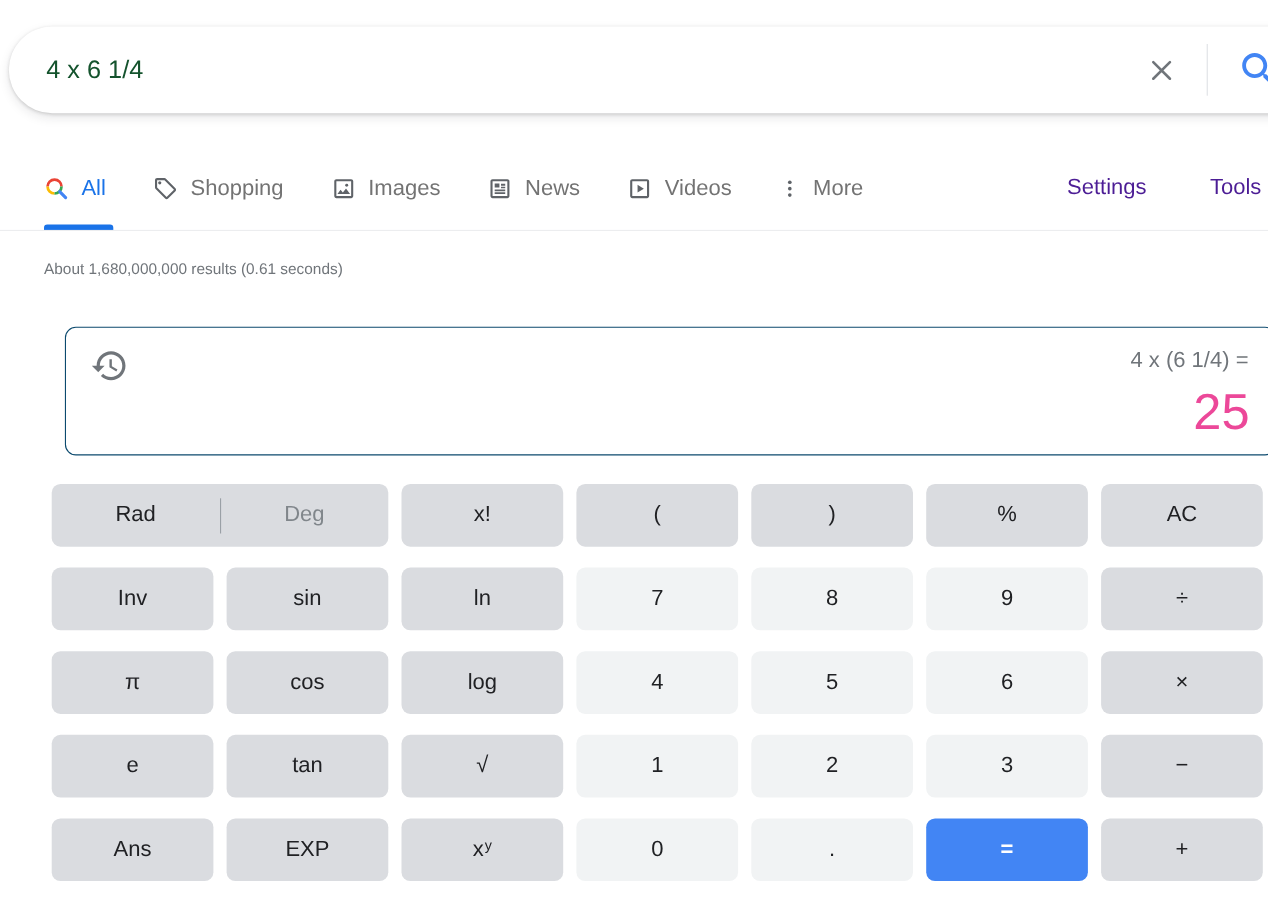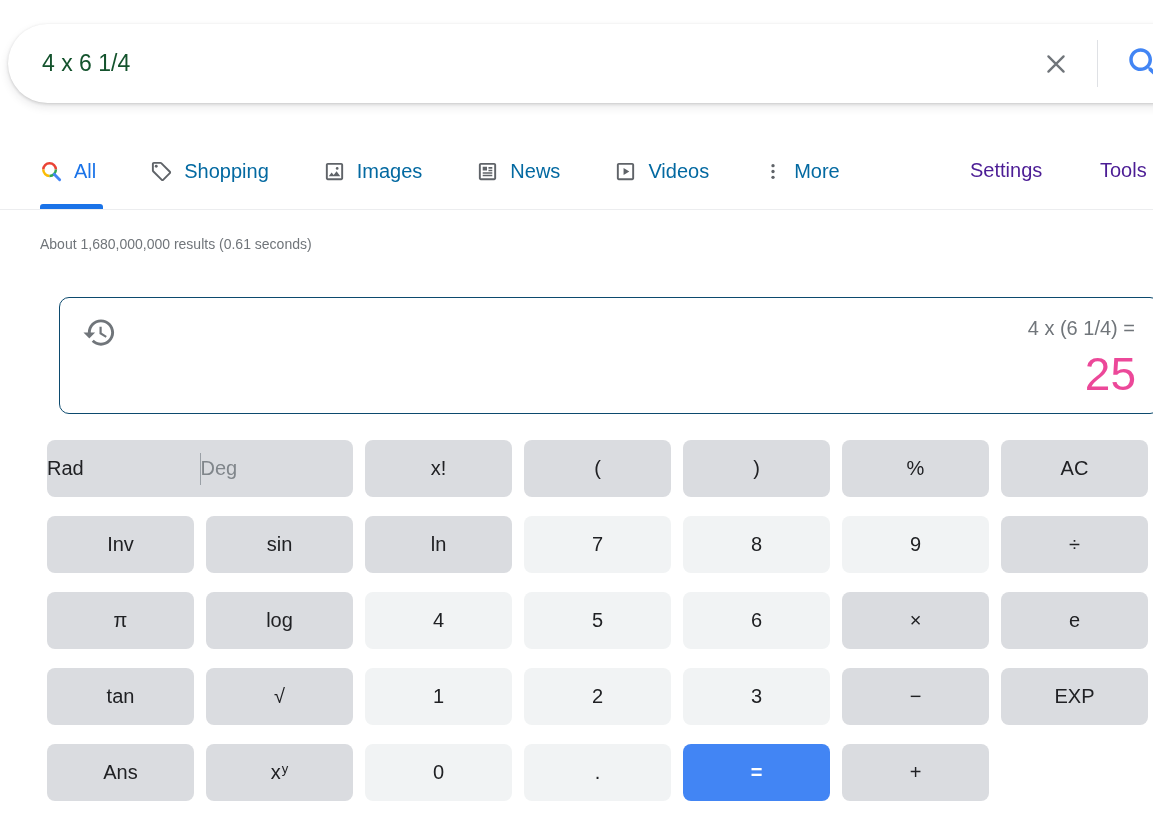--- a/index.html
+++ b/index.html
@@ -41,25 +41,25 @@
   }
   .sb-search {
     position: absolute; left: 1116px; top: 19px;
     width: 42px; height: 42px; cursor: pointer;
   }
 
   
   .tabs {
     position: absolute; left: 40px; top: 150px;
     height: 42px;
-    display: flex; align-items: center; gap: 54px;
+    display: flex; align-items: center; gap: 43px;
   }
   .tab {
     display: flex; align-items: center; gap: 11px;
-    font-size: 20px; color: #0369a1;
+    font-size: 20px; color: #737373;
     cursor: pointer; white-space: nowrap;
   }
   .tab.active { color: #1a73e8; }
   .tab svg { flex: 0 0 auto; }
   .tab-underline {
     position: absolute; left: 40px; top: 204px;
     width: 63px; height: 5px;
     background: #1a73e8;
     border-radius: 3px 3px 0 0;
   }
@@ -119,21 +119,21 @@
     border-radius: 8px;
     font-size: 20px;
     color: #202124;
     cursor: pointer;
     user-select: none;
   }
   .key.fn  { background: #dadce0; }
   .key.num { background: #f1f3f4; }
   .key.eq  { background: #4285f4; color: #fff; font-weight: bold; }
   .key.raddeg { grid-column: span 2; background: #dadce0; }
-  .raddeg-half { flex: 1; text-align: left; }
+  .raddeg-half { flex: 1; text-align: center; }
   .raddeg-half.deg { color: #80868b; }
   .raddeg-sep { width: 1px; height: 32px; background: #9aa0a6; }
   .key sup { font-size: 13px; line-height: 1; margin-left: 1px; transform: translateY(-4px); }
 </style>
 </head>
 <body>
 
 <div class="searchbar">
   <input type="text" value="4 x 6 1/4" style="">
   <svg class="sb-clear" viewBox="0 0 24 24">
@@ -224,36 +224,37 @@
 
     <div class="key fn">Inv</div>
     <div class="key fn">sin</div>
     <div class="key fn">ln</div>
     <div class="key num">7</div>
     <div class="key num">8</div>
     <div class="key num">9</div>
     <div class="key fn">÷</div>
 
     <div class="key fn">π</div>
+    <div class="key fn">cos</div>
     <div class="key fn">log</div>
     <div class="key num">4</div>
     <div class="key num">5</div>
     <div class="key num">6</div>
     <div class="key fn">×</div>
 
     <div class="key fn">e</div>
     <div class="key fn">tan</div>
     <div class="key fn">√</div>
     <div class="key num">1</div>
     <div class="key num">2</div>
     <div class="key num">3</div>
     <div class="key fn">−</div>
 
+    <div class="key fn">Ans</div>
     <div class="key fn">EXP</div>
-    <div class="key fn">Ans</div>
     <div class="key fn">
       <span>x</span>
         <sup>y</sup>
     </div>
     <div class="key num">0</div>
     <div class="key num">.</div>
     <div class="key eq">=</div>
     <div class="key fn">+</div>
   </div>
 </div>

